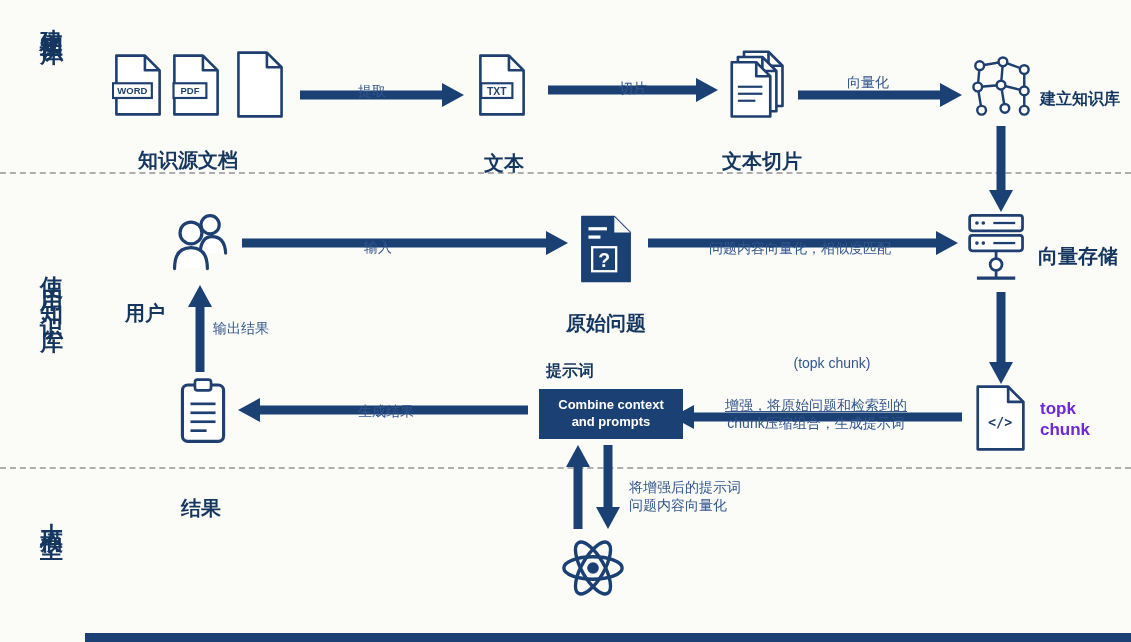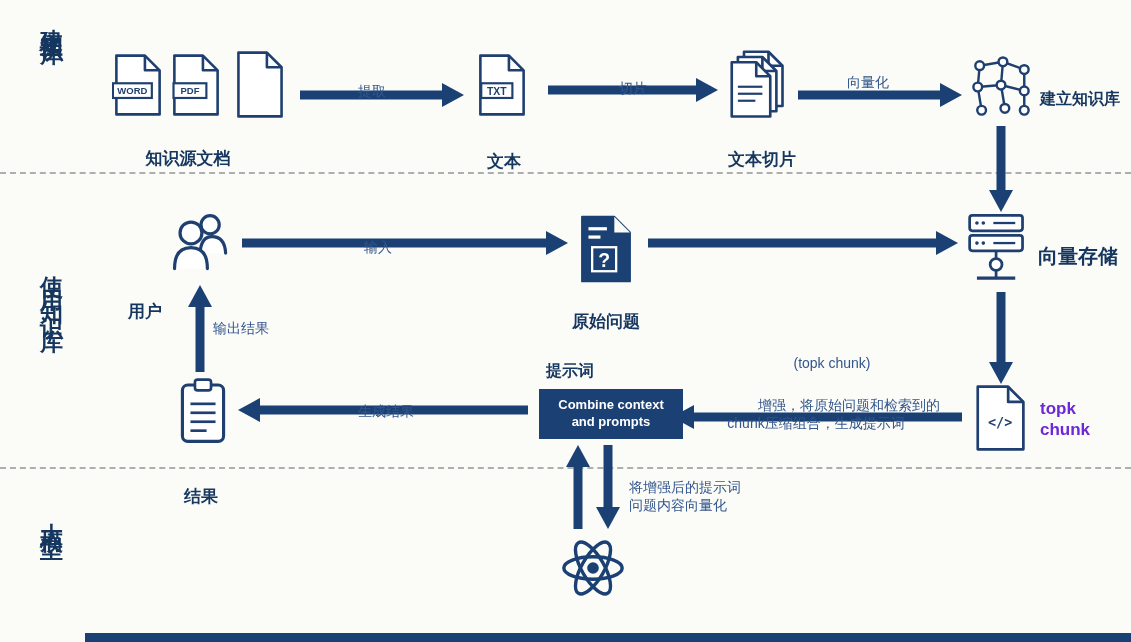--- a/index.html
+++ b/index.html
@@ -6,21 +6,21 @@
   .stage{
     position:relative;width:1131px;height:642px;overflow:hidden;
     background:#fbfbf8;
     font-family:"Liberation Sans","DejaVu Sans",sans-serif;
   }
   .section-label{
     position:absolute;writing-mode:vertical-rl;text-orientation:upright;
     font-weight:bold;color:#15365f;font-size:23px;white-space:nowrap;
   }
   .divider{position:absolute;left:0;width:1131px;border-top:2px dashed #aeaeae;height:0;}
-  .node-label{position:absolute;font-weight:bold;color:#15365f;font-size:17px;white-space:nowrap;}
+  .node-label{position:absolute;font-weight:bold;color:#15365f;font-size:20px;white-space:nowrap;}
   .arrow-label{position:absolute;color:#33568c;font-size:14px;white-space:nowrap;}
   .center{transform:translateX(-50%);margin-top:21px;}
   .icon{position:absolute;}
   .ic{fill:#ffffff;stroke:#1e3f6f;stroke-width:3;stroke-linejoin:round;}
   .icl{fill:none;stroke:#1e3f6f;stroke-width:3;stroke-linejoin:round;}
   .icb{fill:#ffffff;stroke:#1e3f6f;stroke-width:2.5;}
   .arrows{position:absolute;left:0;top:0;pointer-events:none;}
   .arrows line{stroke:#1b4074;stroke-width:9;}
   .arrows polygon{fill:#1b4074;}
   .combine-box{
@@ -177,20 +177,21 @@
   <svg class="icon" style="left:578px;top:214px;" width="56" height="72" viewBox="0 0 60 78">
     <path d="M4 3 H39 L56 20 V73 H4 Z" fill="#1b4074" stroke="#1b4074" stroke-width="2" stroke-linejoin="round"></path>
     <path d="M39 3 L56 20 H39 Z" fill="#fbfbf8"></path>
     <line x1="11" y1="16" x2="31" y2="16" stroke="#ffffff" stroke-width="3.5"></line>
     <line x1="11" y1="25" x2="24" y2="25" stroke="#ffffff" stroke-width="3.5"></line>
     <rect x="15" y="36" width="26" height="26" fill="none" stroke="#ffffff" stroke-width="2.5"></rect>
     <text x="28" y="57" text-anchor="middle" font-size="21" font-weight="bold" fill="#ffffff">?</text>
   </svg>
   <div class="node-label center" style="left:606px;top:289px;">原始问题</div>
 
+  <div class="arrow-label center" style="left:800px;top:219px;">问题内容向量化，相似度匹配</div>
 
   <svg class="icon" style="left:966px;top:212px;" width="62" height="74" viewBox="0 0 68 80">
     <rect x="4" y="3" width="58" height="17" rx="3" fill="#ffffff" stroke="#1e3f6f" stroke-width="3"></rect>
     <circle cx="12" cy="11.5" r="2" fill="#1e3f6f"></circle>
       <circle cx="19" cy="11.5" r="2" fill="#1e3f6f"></circle>
     <line x1="30" y1="11.5" x2="54" y2="11.5" stroke="#1e3f6f" stroke-width="2.5"></line>
     <rect x="4" y="25" width="58" height="17" rx="3" fill="#ffffff" stroke="#1e3f6f" stroke-width="3"></rect>
     <circle cx="12" cy="33.5" r="2" fill="#1e3f6f"></circle>
       <circle cx="19" cy="33.5" r="2" fill="#1e3f6f"></circle>
     <line x1="30" y1="33.5" x2="54" y2="33.5" stroke="#1e3f6f" stroke-width="2.5"></line>
@@ -206,37 +207,37 @@
   <svg class="icon" style="left:974px;top:384px;" width="54" height="68" viewBox="0 0 60 76">
     <path class="ic" d="M4 3 H38 L55 20 V73 H4 Z"></path>
       <path class="icl" d="M38 3 V20 H55"></path>
     <text x="29" y="48" text-anchor="middle" font-size="15" font-weight="bold" fill="#1e3f6f" font-family="DejaVu Sans Mono, monospace">&lt;/&gt;</text>
   </svg>
   <div class="topk-label">
     <div>topk</div>
     <div>chunk</div>
   </div>
 
-  <div class="arrow-label center" style="left:849px;top:376px;">增强，将原始问题和检索到的</div>
+  <div class="arrow-label center" style="left:816px;top:376px;text-decoration:underline;">增强，将原始问题和检索到的</div>
   <div class="arrow-label center" style="left:816px;top:394px;">chunk压缩组合，生成提示词</div>
 
   <div class="node-label" style="left:546px;top:361px;font-size:16px;">提示词</div>
   <div class="combine-box">Combine context and prompts</div>
 
   <div class="arrow-label center" style="left:386px;top:382px;">生成结果</div>
 
   <svg class="icon" style="left:177px;top:377px;" width="52" height="68" viewBox="0 0 58 76">
     <rect x="6" y="9" width="46" height="63" rx="6" fill="#ffffff" stroke="#1e3f6f" stroke-width="3.5"></rect>
     <rect x="20" y="3" width="18" height="12" rx="3" fill="#ffffff" stroke="#1e3f6f" stroke-width="3"></rect>
     <line x1="15" y1="30" x2="43" y2="30" stroke="#1e3f6f" stroke-width="3"></line>
     <line x1="15" y1="40" x2="43" y2="40" stroke="#1e3f6f" stroke-width="3"></line>
     <line x1="15" y1="50" x2="43" y2="50" stroke="#1e3f6f" stroke-width="3"></line>
     <line x1="15" y1="60" x2="33" y2="60" stroke="#1e3f6f" stroke-width="3"></line>
   </svg>
-  <div class="node-label center" style="left:201px;top:464px;">结果</div>
+  <div class="node-label center" style="left:201px;top:474px;">结果</div>
 
   <div class="arrow-label" style="left:213px;top:320px;">输出结果</div>
 
   <div class="arrow-label" style="left:629px;top:479px;">将增强后的提示词</div>
   <div class="arrow-label" style="left:629px;top:497px;">问题内容向量化</div>
 
   <svg class="icon" style="left:558px;top:533px;" width="70" height="70" viewBox="0 0 72 72">
     <ellipse cx="36" cy="36" rx="30" ry="11.5" fill="none" stroke="#1b4074" stroke-width="3.5"></ellipse>
     <ellipse cx="36" cy="36" rx="30" ry="11.5" fill="none" stroke="#1b4074" stroke-width="3.5" transform="rotate(60 36 36)"></ellipse>
     <ellipse cx="36" cy="36" rx="30" ry="11.5" fill="none" stroke="#1b4074" stroke-width="3.5" transform="rotate(120 36 36)"></ellipse>

